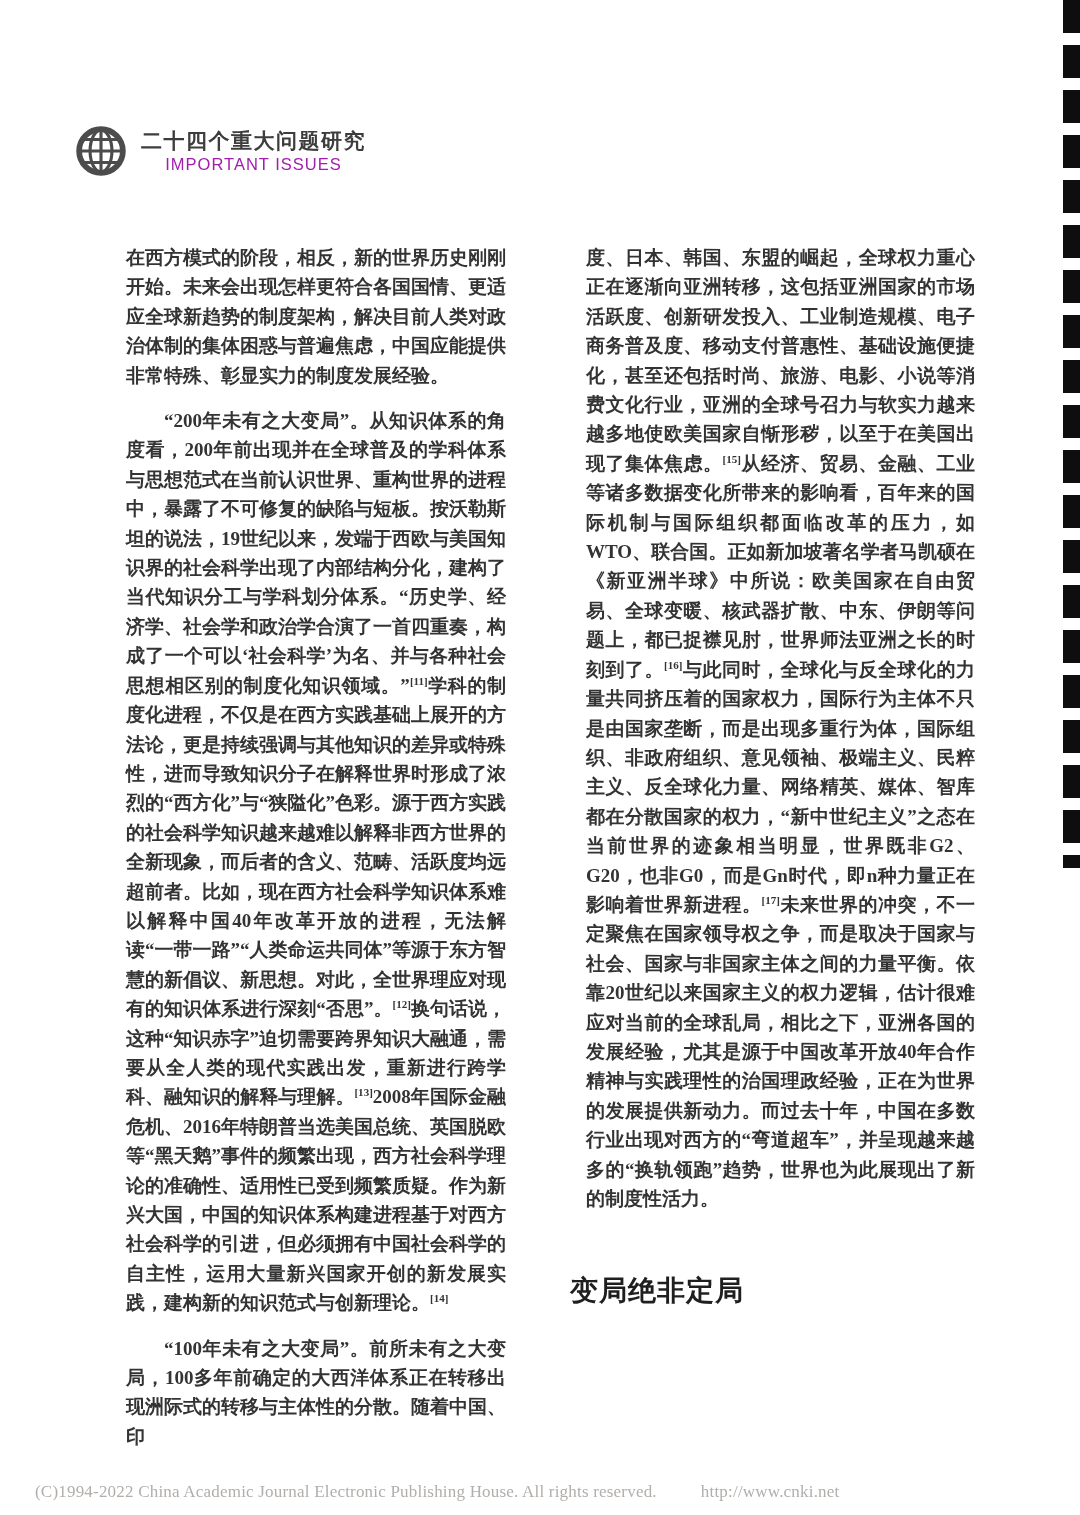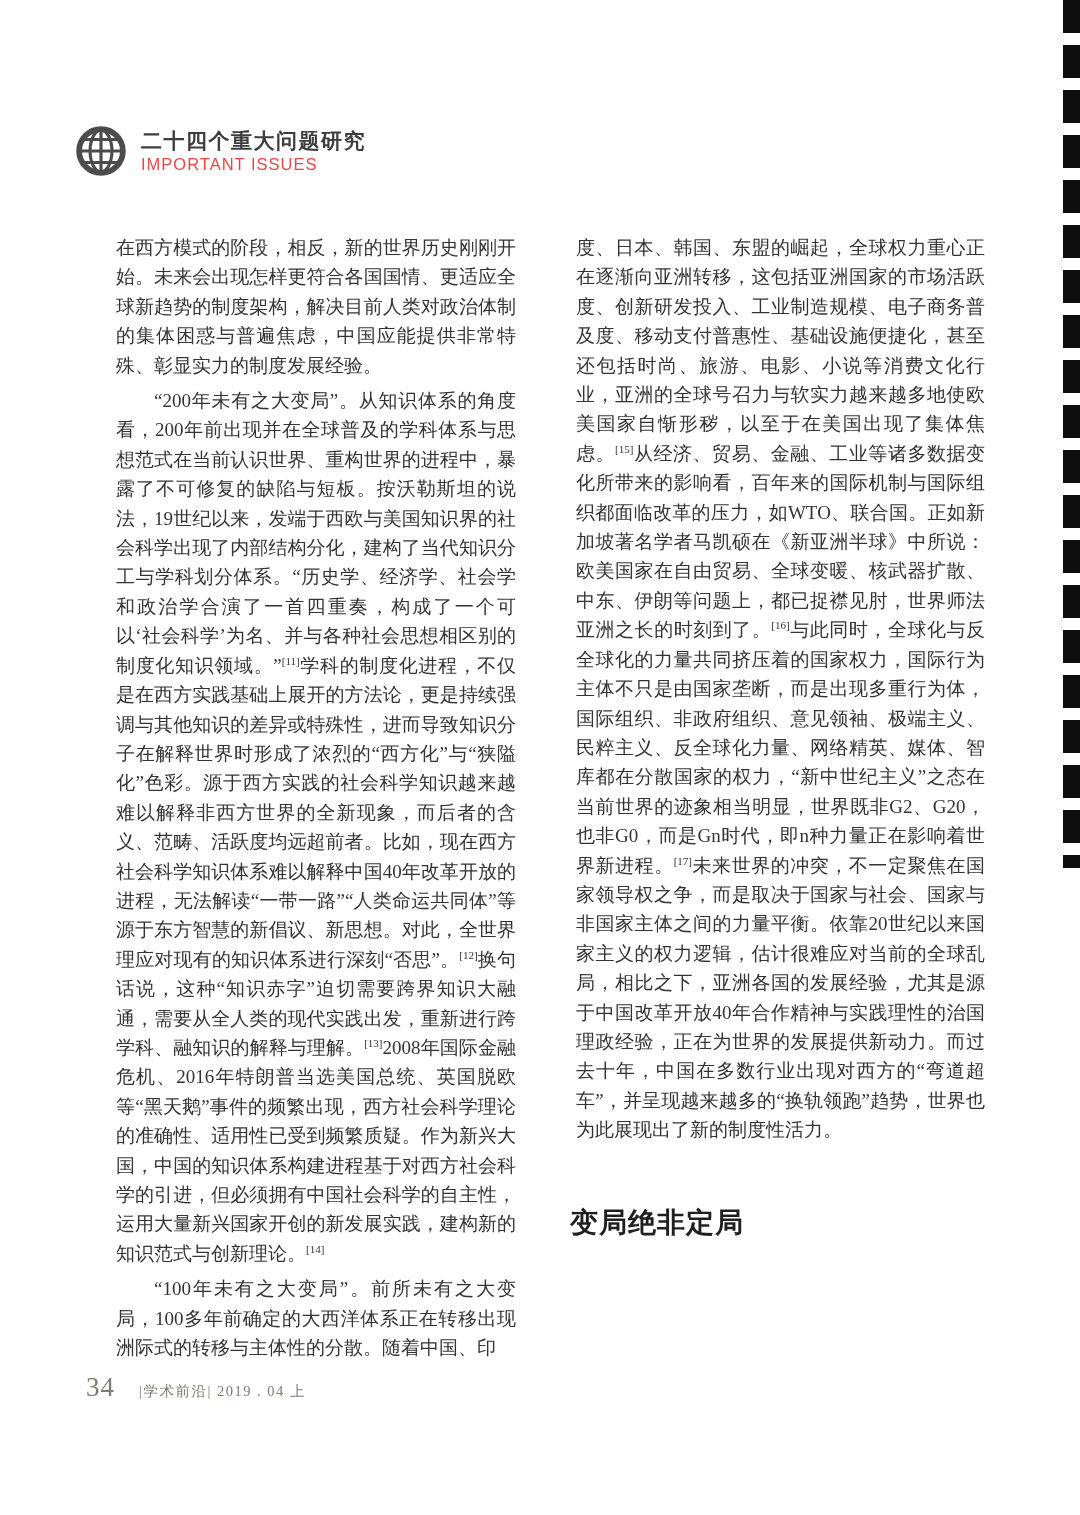--- a/index.html
+++ b/index.html
@@ -11,36 +11,36 @@
   }
   .page{position:absolute;inset:0;background:#ffffff;}
 
   
   .edge-marks{
     position:absolute;top:0;right:0;width:17px;height:868px;
     background:repeating-linear-gradient(to bottom,#0e0e0e 0px,#0e0e0e 33px,transparent 33px,transparent 45px);
   }
 
   
-  .header{position:absolute;left:76px;top:126px;display:flex;align-items:center;}
+  .header{position:absolute;left:76px;top:126px;display:flex;align-items:center;text-align:center;}
   .logo{flex:0 0 auto;width:50px;height:50px;}
   .logo-text{margin-left:15px;}
   .logo-cn{font-size:21px;font-weight:700;color:#3d3d3d;letter-spacing:1.5px;line-height:1.25;}
-  .logo-en{font-family:"Liberation Sans","DejaVu Sans",sans-serif;font-size:16.5px;color:#ef4444;letter-spacing:1px;margin-top:1px;}
+  .logo-en{font-family:"Liberation Sans","DejaVu Sans",sans-serif;font-size:16.5px;color:#a21caf;letter-spacing:1px;margin-top:1px;}
 
   
   .col{
     position:absolute;top:227px;
     font-size:19px;line-height:29.4px;
     text-align:justify;text-justify:inter-ideograph;
     color:#333333;
   }
   .col-left{left:110px;width:412px;}
   .col-right{left:570px;width:421px;}
-  .col p{margin:6px;}
+  .col p{margin:16px;font-weight:bold;}
   .col p.indent{text-indent:2em;}
   sup.ref{font-size:0.58em;vertical-align:super;line-height:0;letter-spacing:0;}
 
   .section-heading{
     font-size:28px;font-weight:700;color:#1f1f1f;
     margin:63px 0 26px 0;letter-spacing:1px;text-align:left;
   }
 
   
   .page-footer{position:absolute;left:86px;top:1372px;display:flex;align-items:baseline;color:#7e7b72;}
@@ -82,19 +82,18 @@
     <p>在西方模式的阶段，相反，新的世界历史刚刚开始。未来会出现怎样更符合各国国情、更适应全球新趋势的制度架构，解决目前人类对政治体制的集体困惑与普遍焦虑，中国应能提供非常特殊、彰显实力的制度发展经验。</p>
     <p class="indent">“200年未有之大变局”。从知识体系的角度看，200年前出现并在全球普及的学科体系与思想范式在当前认识世界、重构世界的进程中，暴露了不可修复的缺陷与短板。按沃勒斯坦的说法，19世纪以来，发端于西欧与美国知识界的社会科学出现了内部结构分化，建构了当代知识分工与学科划分体系。“历史学、经济学、社会学和政治学合演了一首四重奏，构成了一个可以‘社会科学’为名、并与各种社会思想相区别的制度化知识领域。”<sup class="ref">[11]</sup>学科的制度化进程，不仅是在西方实践基础上展开的方法论，更是持续强调与其他知识的差异或特殊性，进而导致知识分子在解释世界时形成了浓烈的“西方化”与“狭隘化”色彩。源于西方实践的社会科学知识越来越难以解释非西方世界的全新现象，而后者的含义、范畴、活跃度均远超前者。比如，现在西方社会科学知识体系难以解释中国40年改革开放的进程，无法解读“一带一路”“人类命运共同体”等源于东方智慧的新倡议、新思想。对此，全世界理应对现有的知识体系进行深刻“否思”。<sup class="ref">[12]</sup>换句话说，这种“知识赤字”迫切需要跨界知识大融通，需要从全人类的现代实践出发，重新进行跨学科、融知识的解释与理解。<sup class="ref">[13]</sup>2008年国际金融危机、2016年特朗普当选美国总统、英国脱欧等“黑天鹅”事件的频繁出现，西方社会科学理论的准确性、适用性已受到频繁质疑。作为新兴大国，中国的知识体系构建进程基于对西方社会科学的引进，但必须拥有中国社会科学的自主性，运用大量新兴国家开创的新发展实践，建构新的知识范式与创新理论。<sup class="ref">[14]</sup></p>
     <p class="indent">“100年未有之大变局”。前所未有之大变局，100多年前确定的大西洋体系正在转移出现洲际式的转移与主体性的分散。随着中国、印</p>
   </div>
 
   <div class="col col-right">
     <p>度、日本、韩国、东盟的崛起，全球权力重心正在逐渐向亚洲转移，这包括亚洲国家的市场活跃度、创新研发投入、工业制造规模、电子商务普及度、移动支付普惠性、基础设施便捷化，甚至还包括时尚、旅游、电影、小说等消费文化行业，亚洲的全球号召力与软实力越来越多地使欧美国家自惭形秽，以至于在美国出现了集体焦虑。<sup class="ref">[15]</sup>从经济、贸易、金融、工业等诸多数据变化所带来的影响看，百年来的国际机制与国际组织都面临改革的压力，如WTO、联合国。正如新加坡著名学者马凯硕在《新亚洲半球》中所说：欧美国家在自由贸易、全球变暖、核武器扩散、中东、伊朗等问题上，都已捉襟见肘，世界师法亚洲之长的时刻到了。<sup class="ref">[16]</sup>与此同时，全球化与反全球化的力量共同挤压着的国家权力，国际行为主体不只是由国家垄断，而是出现多重行为体，国际组织、非政府组织、意见领袖、极端主义、民粹主义、反全球化力量、网络精英、媒体、智库都在分散国家的权力，“新中世纪主义”之态在当前世界的迹象相当明显，世界既非G2、G20，也非G0，而是Gn时代，即n种力量正在影响着世界新进程。<sup class="ref">[17]</sup>未来世界的冲突，不一定聚焦在国家领导权之争，而是取决于国家与社会、国家与非国家主体之间的力量平衡。依靠20世纪以来国家主义的权力逻辑，估计很难应对当前的全球乱局，相比之下，亚洲各国的发展经验，尤其是源于中国改革开放40年合作精神与实践理性的治国理政经验，正在为世界的发展提供新动力。而过去十年，中国在多数行业出现对西方的“弯道超车”，并呈现越来越多的“换轨领跑”趋势，世界也为此展现出了新的制度性活力。</p>
     <h2 class="section-heading">变局绝非定局</h2>
   </div>
 
-  <div class="page-footer">
-    <span class="page-number">34</span>
-    <span class="journal-info">|学术前沿|  2019 . 04  上</span>
+
+  <div class="copyright">
+    <span>(C)1994-2022 China Academic Journal Electronic Publishing House. All rights reserved.</span><span class="url">http://www.cnki.net</span>
   </div>
-
 
 </div>
 
 </body></html>

